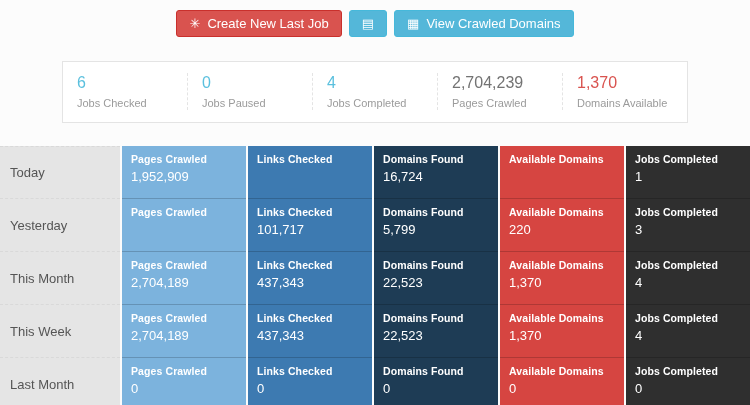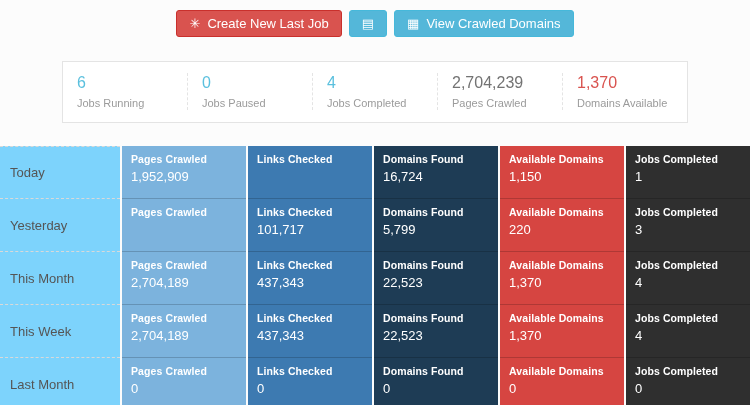--- a/index.html
+++ b/index.html
@@ -46,21 +46,21 @@
     margin-top:23px;
     width:750px;
   }
   .row-labels { background:transparent; }
   .label-cell {
     height:53px; box-sizing:border-box;
     border-bottom:1px dashed #d9d9d9;
     display:flex; align-items:center;
     padding-left:10px;
     font-size:13px; color:#555;
-    background:#7dd3fc;
+    background:#e5e5e5;
   }
   .label-cell:first-child { border-top:1px dashed #d9d9d9; }
   .col { display:flex; flex-direction:column; }
   .cell {
     height:53px; box-sizing:border-box;
     padding:7px 9px 0 9px; color:#fff;
     border-bottom:1px solid rgba(0,0,0,0.18);
   }
   .cell-label { font-size:10.5px; font-weight:bold; margin-bottom:4px; letter-spacing:0.1px; }
   .cell-value { font-size:13px; }
@@ -78,21 +78,21 @@
         <span class="btn-icon">▤</span>
       </button>
       <button class="btn info">
         <span class="btn-icon">▦</span>
         <span class="btn-label">View Crawled Domains</span>
       </button>
     </div>
   <div class="stats-panel" id="stats">
       <div class="stat">
         <div class="stat-value" style="color: rgb(91, 192, 222);">6</div>
-        <div class="stat-label">Jobs Running</div>
+        <div class="stat-label">Jobs Checked</div>
       </div>
       <div class="stat">
         <div class="stat-value" style="color: rgb(91, 192, 222);">0</div>
         <div class="stat-label">Jobs Paused</div>
       </div>
       <div class="stat">
         <div class="stat-value" style="color: rgb(91, 192, 222);">4</div>
         <div class="stat-label">Jobs Completed</div>
       </div>
       <div class="stat">
@@ -172,21 +172,20 @@
           <div class="cell-value">22,523</div>
         </div>
         <div class="cell">
           <div class="cell-label">Domains Found</div>
           <div class="cell-value">0</div>
         </div>
       </div>
       <div class="col" style="background: rgb(214, 69, 65);">
         <div class="cell">
           <div class="cell-label">Available Domains</div>
-          <div class="cell-value">1,150</div>
         </div>
         <div class="cell">
           <div class="cell-label">Available Domains</div>
           <div class="cell-value">220</div>
         </div>
         <div class="cell">
           <div class="cell-label">Available Domains</div>
           <div class="cell-value">1,370</div>
         </div>
         <div class="cell">

